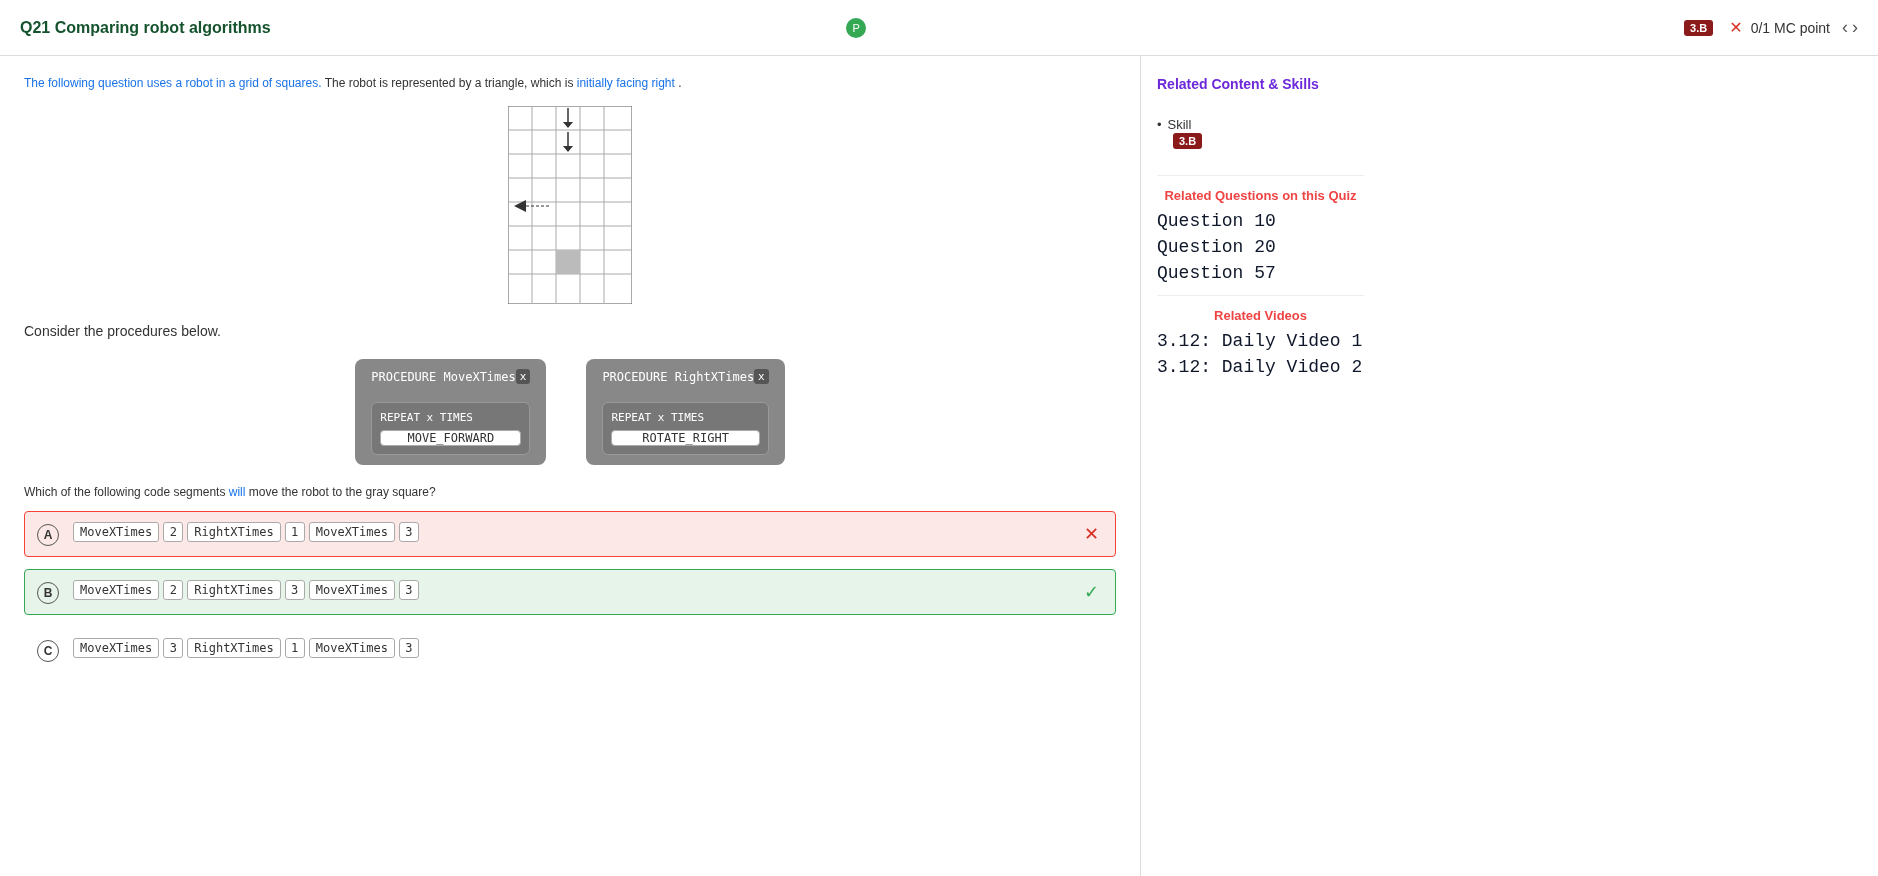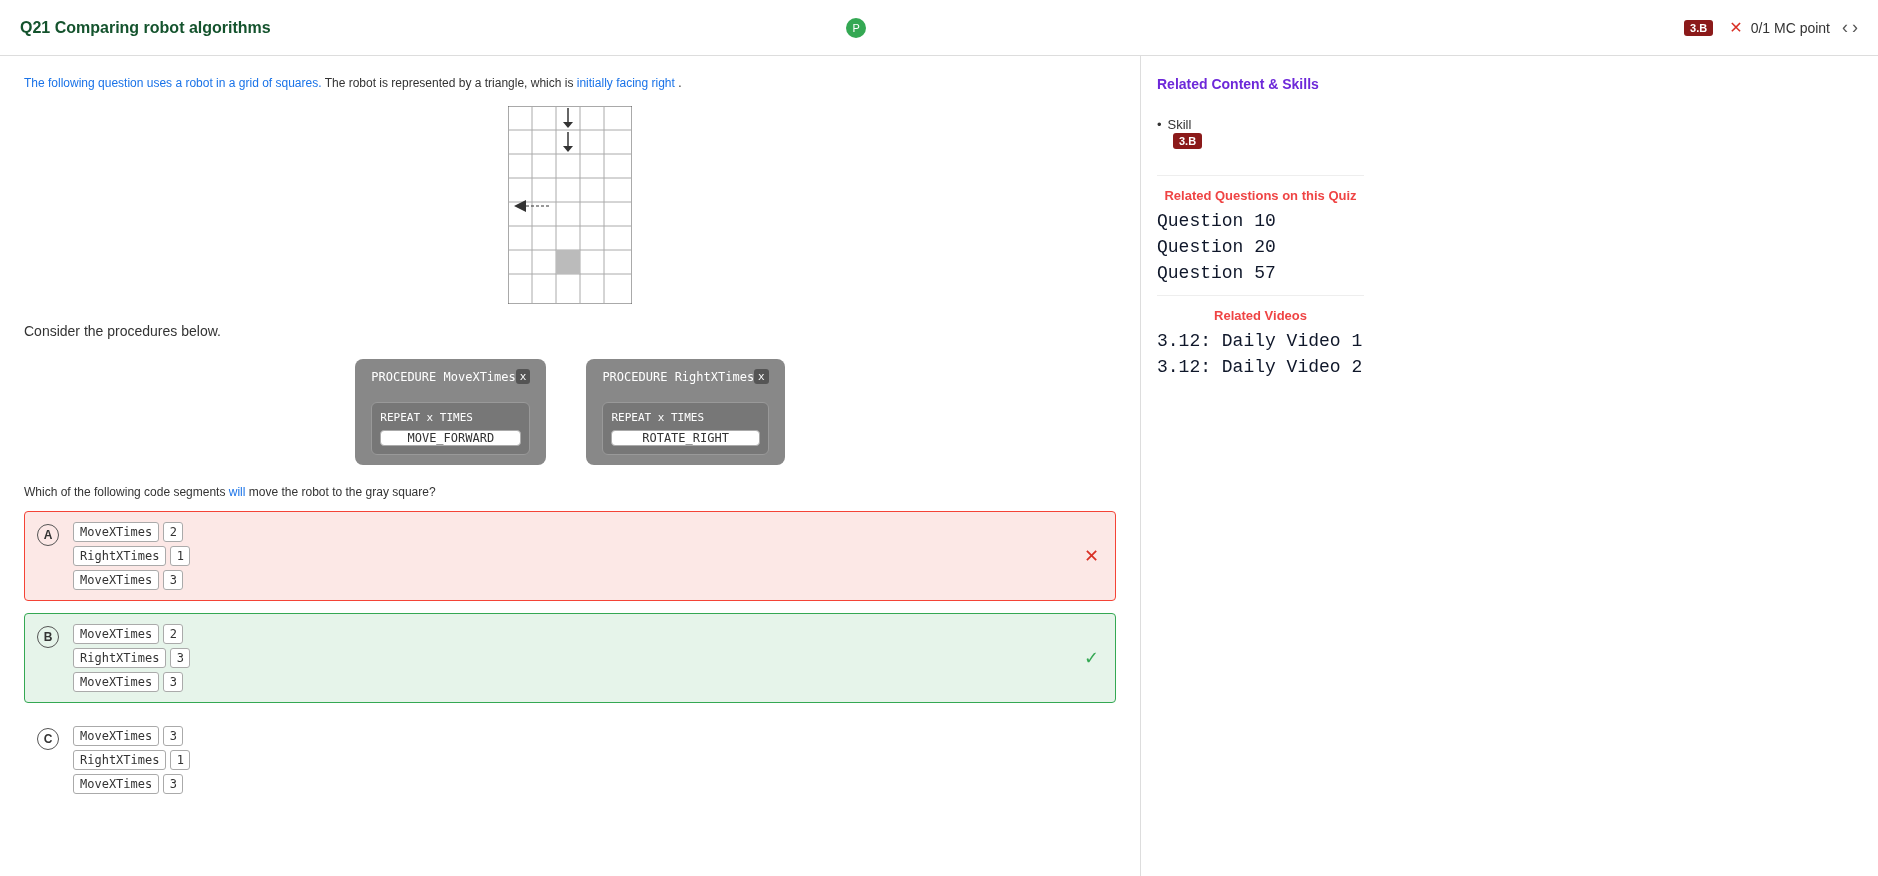--- a/index.html
+++ b/index.html
@@ -185,21 +185,21 @@
       justify-content: center;
       font-size: 12px;
       font-weight: bold;
       color: #333;
       margin-right: 14px;
       flex-shrink: 0;
       margin-top: 2px;
     }
     .option-content {
       display: flex;
-      flex-direction: column;
+      flex-direction: row;
       gap: 4px;
     }
     .code-line {
       display: inline-flex;
       align-items: center;
       gap: 4px;
       font-family: monospace;
       font-size: 12px;
     }
     .code-label {

